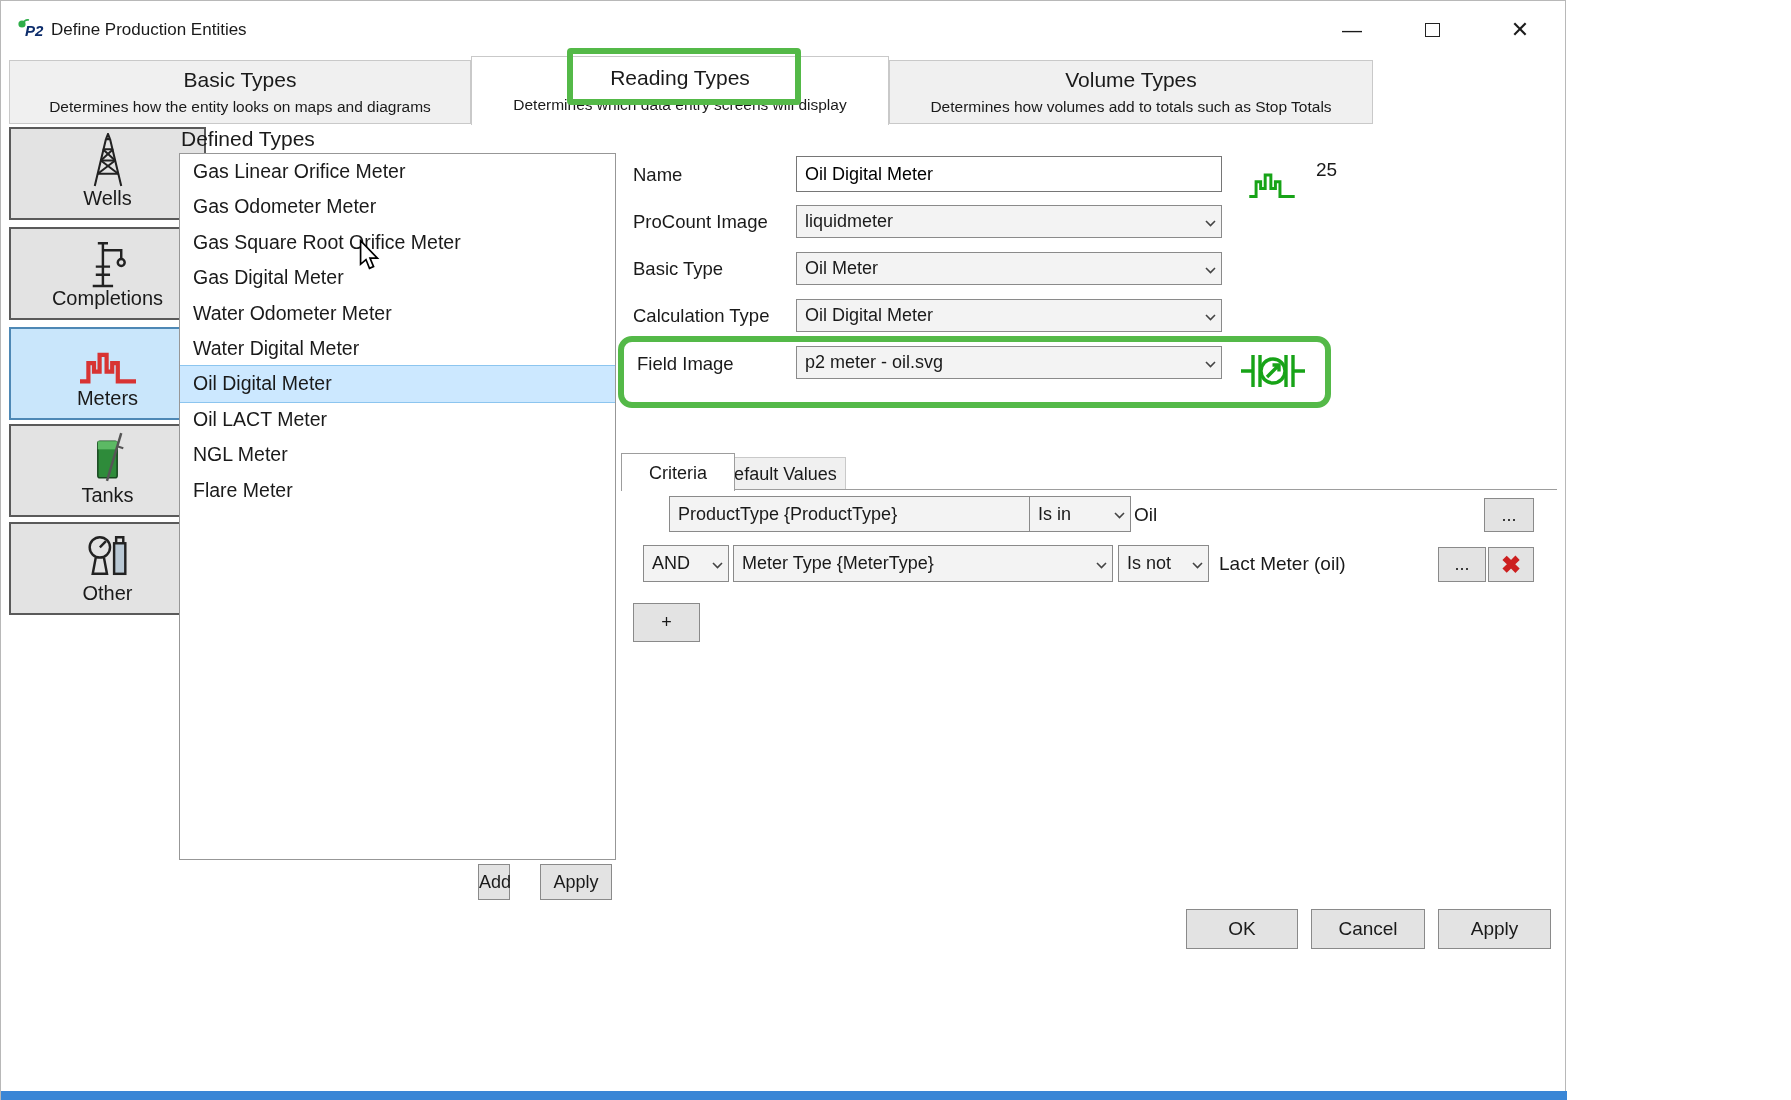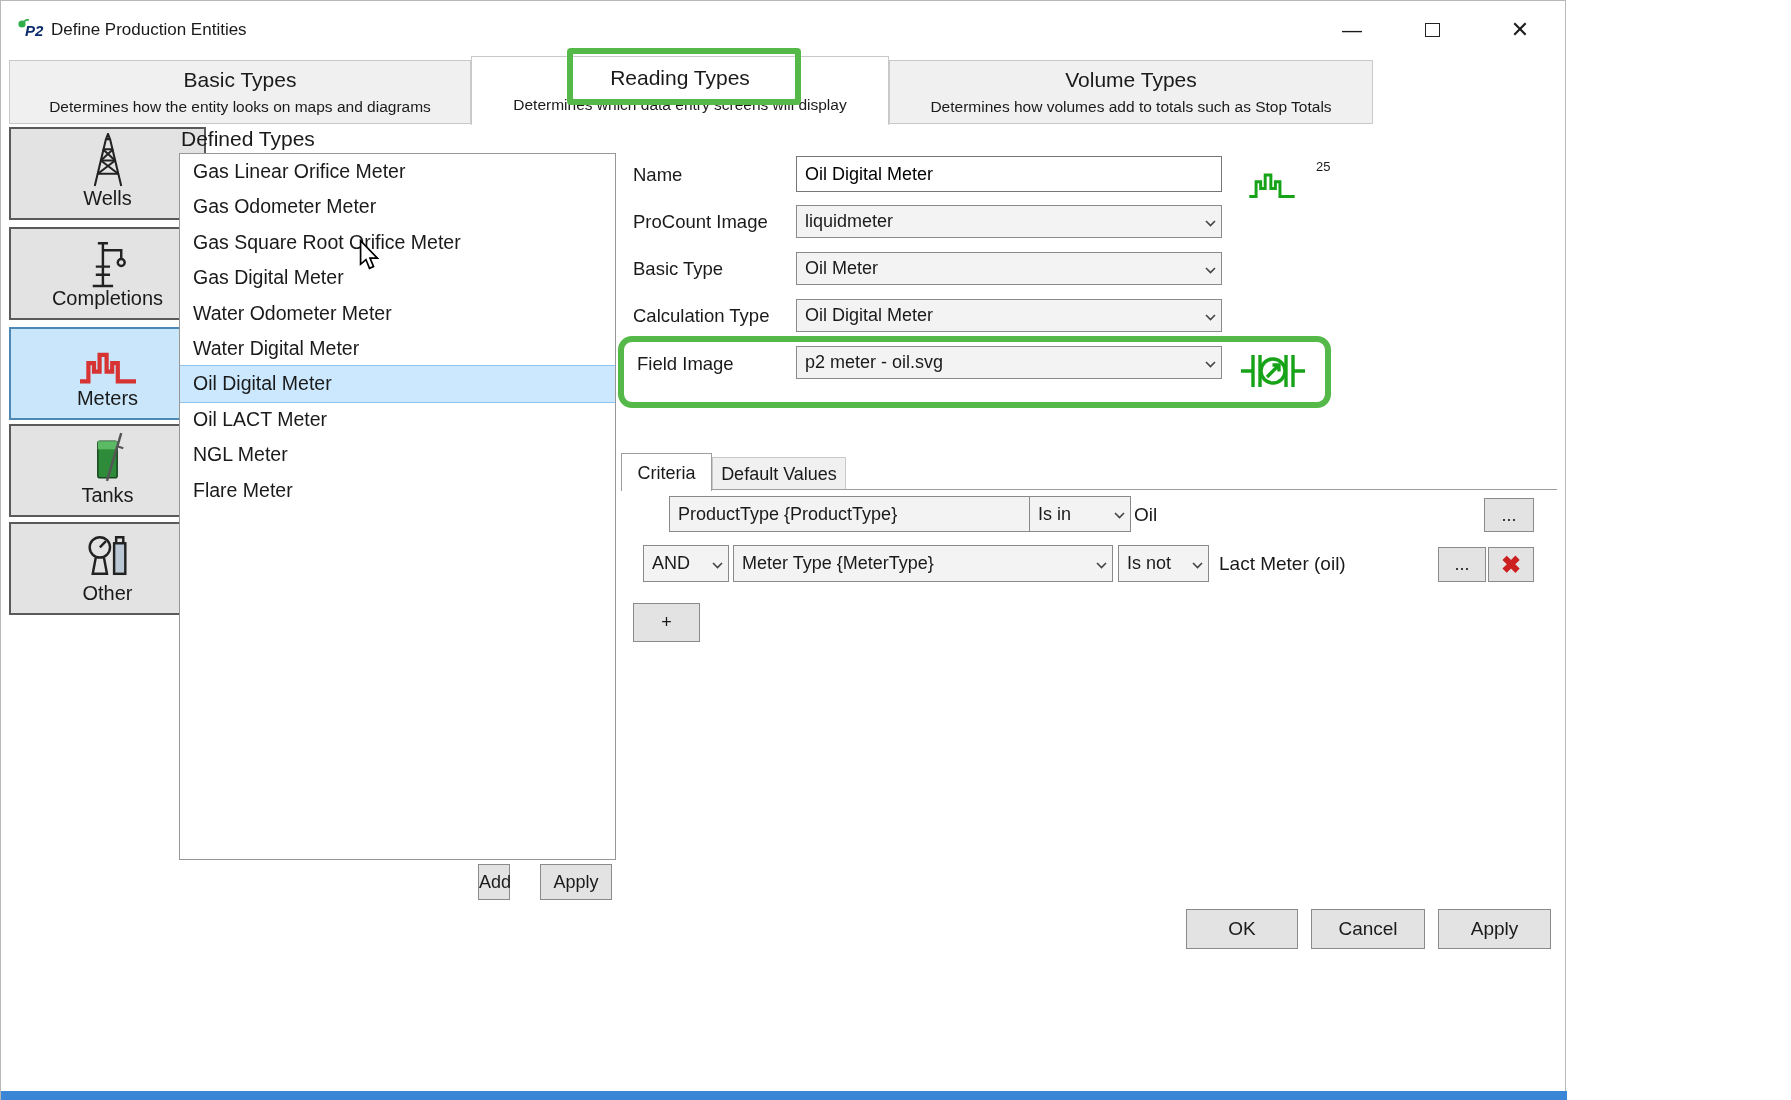--- a/index.html
+++ b/index.html
@@ -50,28 +50,28 @@
   .btn-del { left:539px; top:863px; width:72px; height:36px; line-height:34px; }
 
   
   .flabel { position:absolute; left:632px; font-size:18.5px; line-height:35px; white-space:nowrap; }
   .txt-input { position:absolute; left:795px; width:426px; height:36px; border:1px solid #767676;
                background:#fff; font-size:18px; padding:0 8px; font-family:"Liberation Sans", sans-serif; }
   .combo { position:absolute; height:33px; background:#f3f3f3; border:1px solid #8a8a8a;
            display:flex; align-items:center; }
   .combo-val { flex:1; font-size:18px; padding-left:8px; white-space:nowrap; overflow:hidden; }
   .combo-arrow { width:22px; text-align:center; flex:0 0 22px; }
-  .badge-25 { position:absolute; left:1315px; top:158px; font-size:13px; }
+  .badge-25 { position:absolute; left:1315px; top:158px; font-size:19px; }
   .nm-icon { position:absolute; left:1246px; top:165px; }
   .fi-icon { position:absolute; left:1240px; top:347px; }
 
   
   .crit-line { position:absolute; left:620px; top:488px; width:936px; height:1px; background:#9d9d9d; }
   .ctab { position:absolute; text-align:center; font-size:18px; }
-  .ctab-sel { left:620px; top:452px; width:91px; height:38px; line-height:38px; background:#fff;
+  .ctab-sel { left:620px; top:452px; width:114px; height:38px; line-height:38px; background:#fff;
               border:1px solid #9d9d9d; border-bottom:none; z-index:3; }
   .ctab-unsel { left:711px; top:456px; width:134px; height:33px; line-height:33px; background:#f0f0f0;
                 border:1px solid #c9c9c9; }
   .crit-val { position:absolute; font-size:19px; }
   .red-x { color:#cc1f1f; font-size:24px; font-weight:bold; line-height:34px; }
 
   
   .btn-ok { left:1185px; top:908px; width:112px; height:40px; line-height:38px; font-size:19px; }
   .btn-cancel { left:1310px; top:908px; width:114px; height:40px; line-height:38px; font-size:19px; }
   .btn-apply { left:1437px; top:908px; width:113px; height:40px; line-height:38px; font-size:19px; }

